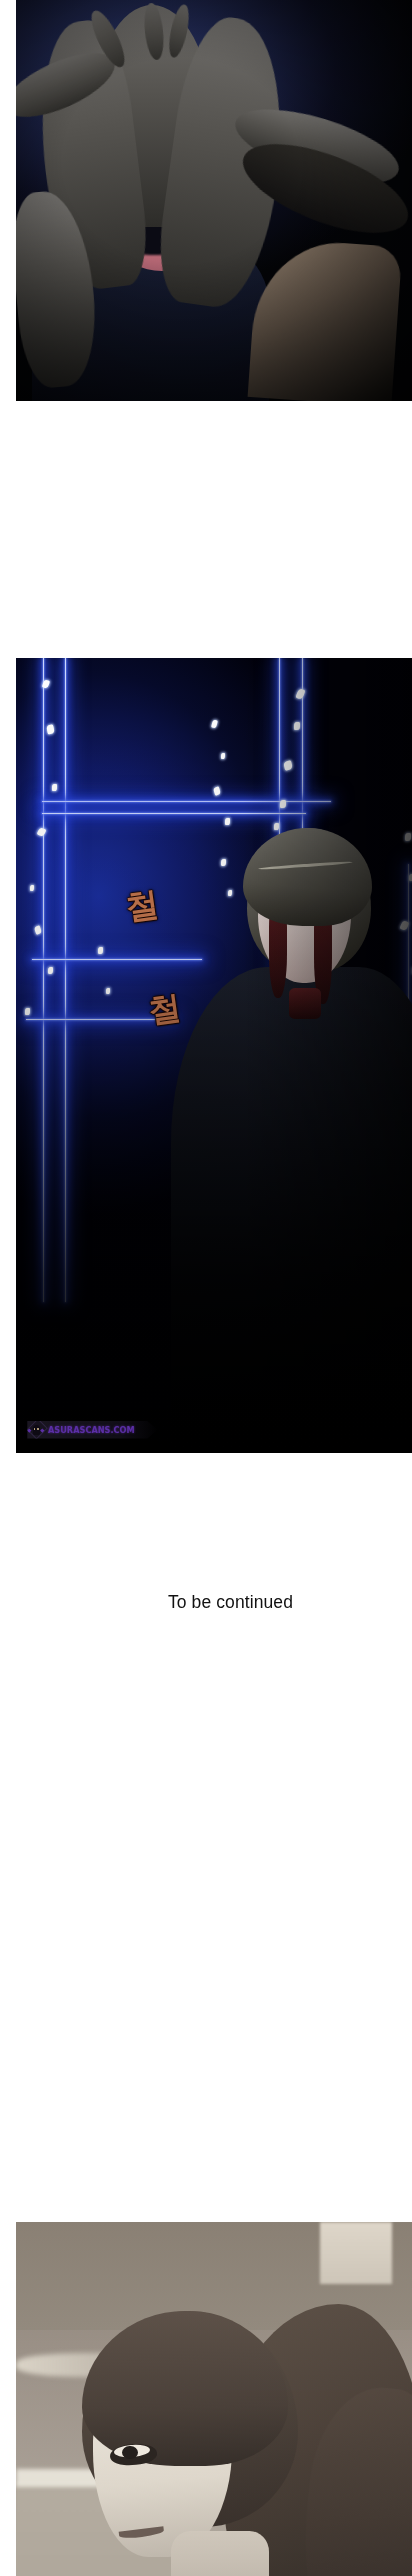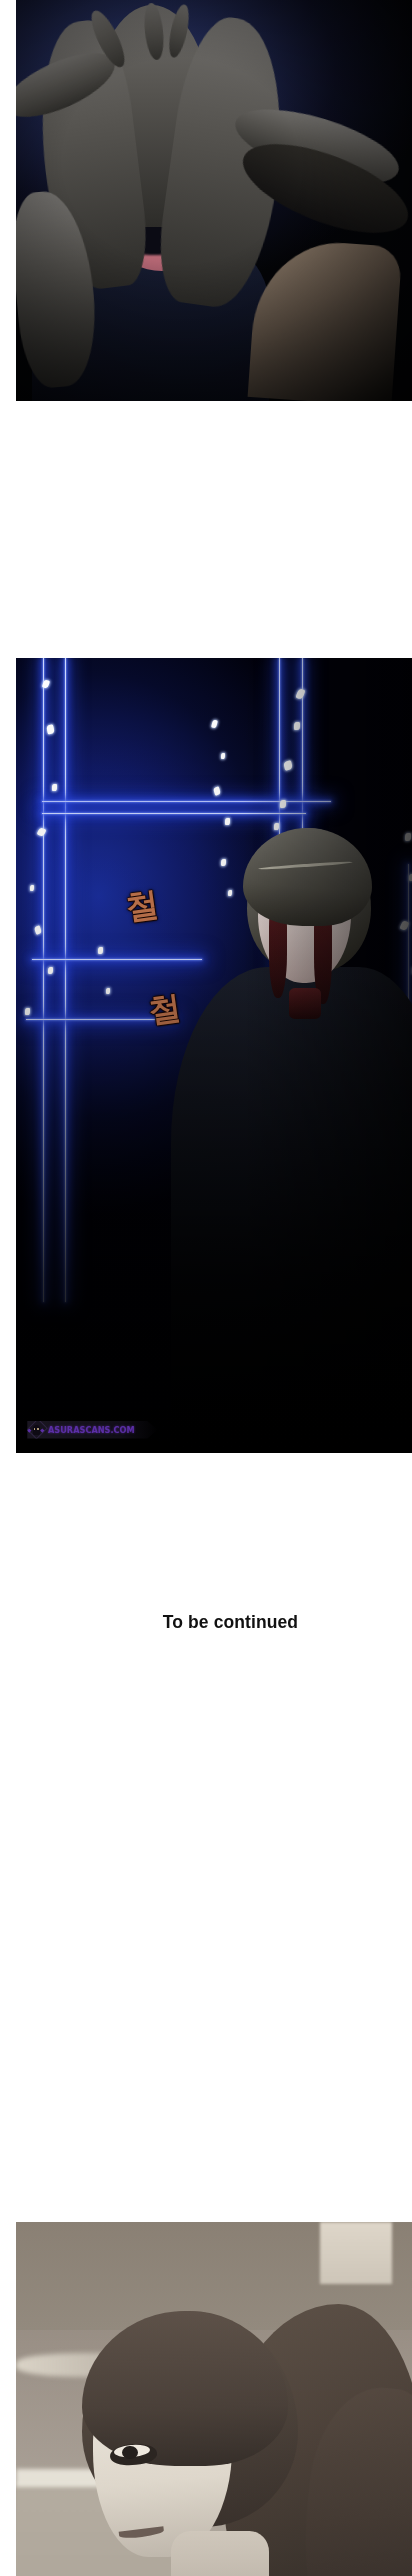--- a/index.html
+++ b/index.html
@@ -237,27 +237,26 @@
   }
 
   
   #to-be-continued {
     position: absolute;
     left: 0; top: 1592px;
     width: 412px;
     text-align: center;
     font-family: "Liberation Sans", sans-serif;
     font-size: 17.5px;
-    font-weight: 700;
+    font-weight: 400;
     color: #111111;
     letter-spacing: 0.1px;
     padding-left: 49px;
     box-sizing: border-box;
     white-space: nowrap;
-    margin-top: 20px;
   }
 
   
   #brand {
     position: absolute;
     left: 0; top: 1843px;
     width: 412px;
     text-align: center;
   }
   #brand-fansia {

